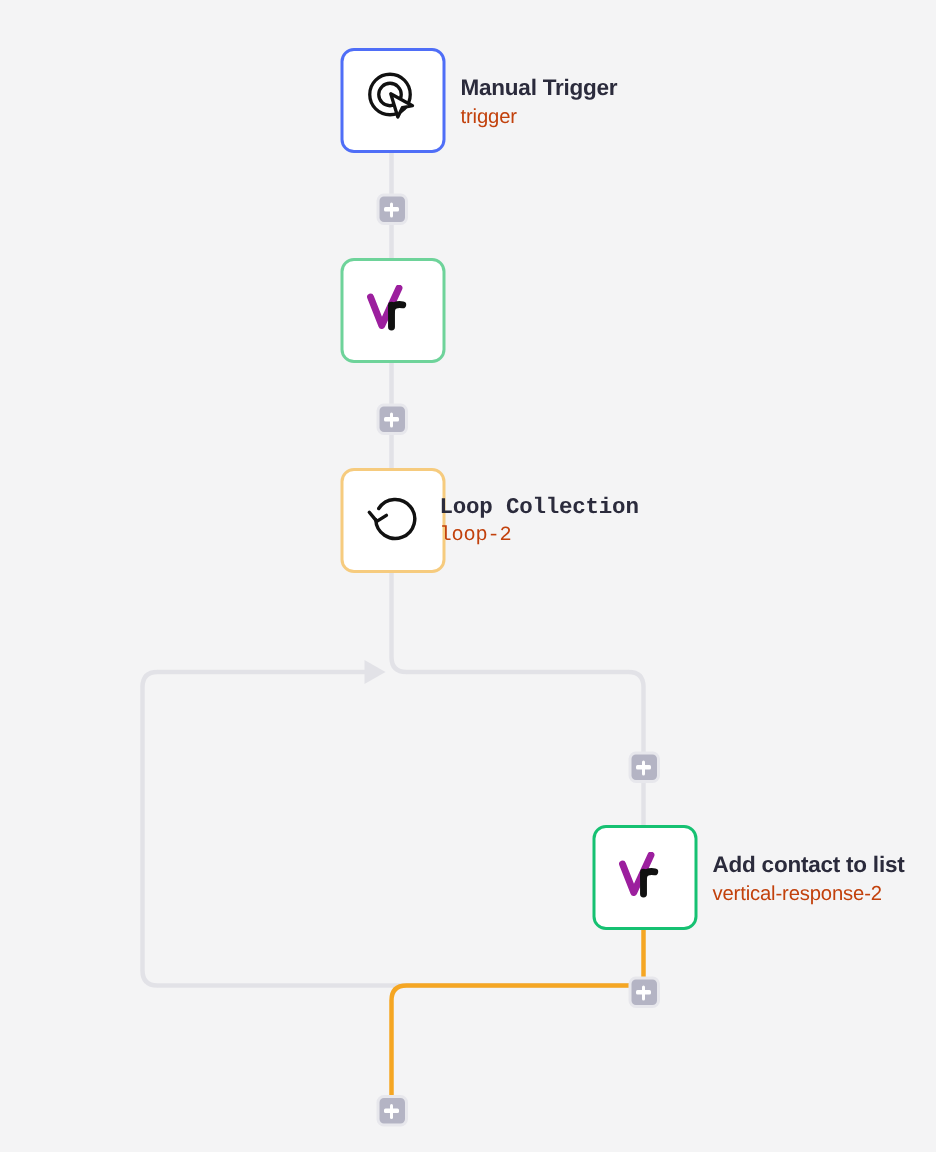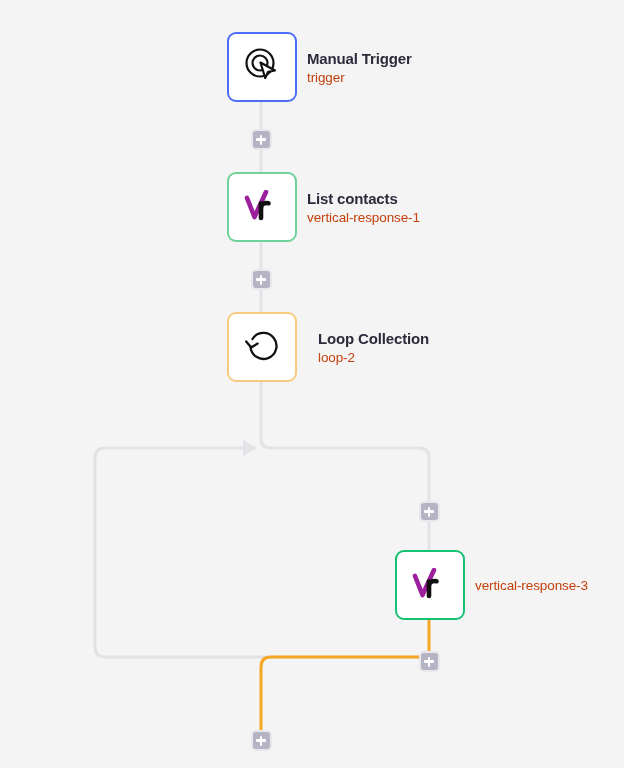--- a/index.html
+++ b/index.html
@@ -118,49 +118,46 @@
 
   <div class="node green" style="left:227px; top:172px;">
     <span class="vr-logo">
       <svg width="42" height="34" viewBox="0 0 42 34" fill="none">
         <path d="M6 8 L13.5 27 L25 2" stroke="#9c1f9e" stroke-width="4.6" stroke-linecap="round" stroke-linejoin="round" fill="none"></path>
         <path d="M20 13.5 L20 28" stroke="#111" stroke-width="4.6" stroke-linecap="round"></path>
         <path d="M20 17.5 C20 13.5, 24 12.5, 27.5 13.2" stroke="#111" stroke-width="4.6" stroke-linecap="round" fill="none"></path>
       </svg>
     </span>
   </div>
-  <div class="node-labels" style="left:307px; top:180px; height:54px;">
-    <div class="node-title">List contacts</div>
-    <div class="node-sub">vertical-response-1</div>
-  </div>
 
   <div class="node amber" style="left:227px; top:312px;">
     <span>
       <svg width="40" height="40" viewBox="0 0 40 40" fill="none">
         <path d="M10.5 14 A13 13 0 1 1 8.5 21.5" stroke="#111" stroke-width="2.3" stroke-linecap="round" fill="none"></path>
         <path d="M4.2 16.5 L9.2 22.6 L15.6 18.6" stroke="#111" stroke-width="2.3" stroke-linecap="round" stroke-linejoin="round" fill="none"></path>
       </svg>
     </span>
   </div>
-  <div class="node-labels" style="left:318px; top:320px; height:54px;">
+  <div class="node-labels" style="left:293px; top:320px; height:54px;font-family:Liberation Mono, monospace;">
     <div class="node-title">Loop Collection</div>
     <div class="node-sub">loop-2</div>
   </div>
 
   <div class="node green-on" style="left:395px; top:550px;">
     <span class="vr-logo">
       <svg width="42" height="34" viewBox="0 0 42 34" fill="none">
         <path d="M6 8 L13.5 27 L25 2" stroke="#9c1f9e" stroke-width="4.6" stroke-linecap="round" stroke-linejoin="round" fill="none"></path>
         <path d="M20 13.5 L20 28" stroke="#111" stroke-width="4.6" stroke-linecap="round"></path>
         <path d="M20 17.5 C20 13.5, 24 12.5, 27.5 13.2" stroke="#111" stroke-width="4.6" stroke-linecap="round" fill="none"></path>
       </svg>
     </span>
   </div>
   <div class="node-labels" style="left:475px; top:558px; height:54px;">
-    <div class="node-sub">vertical-response-3</div>
+    <div class="node-title">Add contact to list</div>
+    <div class="node-sub">vertical-response-2</div>
   </div>
 
   <div class="plus" style="left:250.5px; top:128.5px;"></div>
   <div class="plus" style="left:250.5px; top:268.5px;"></div>
   <div class="plus" style="left:418.5px; top:500.5px;"></div>
   <div class="plus" style="left:418.5px; top:650.5px;"></div>
   <div class="plus" style="left:250.5px; top:729.5px;"></div>
 
 </div>
 

